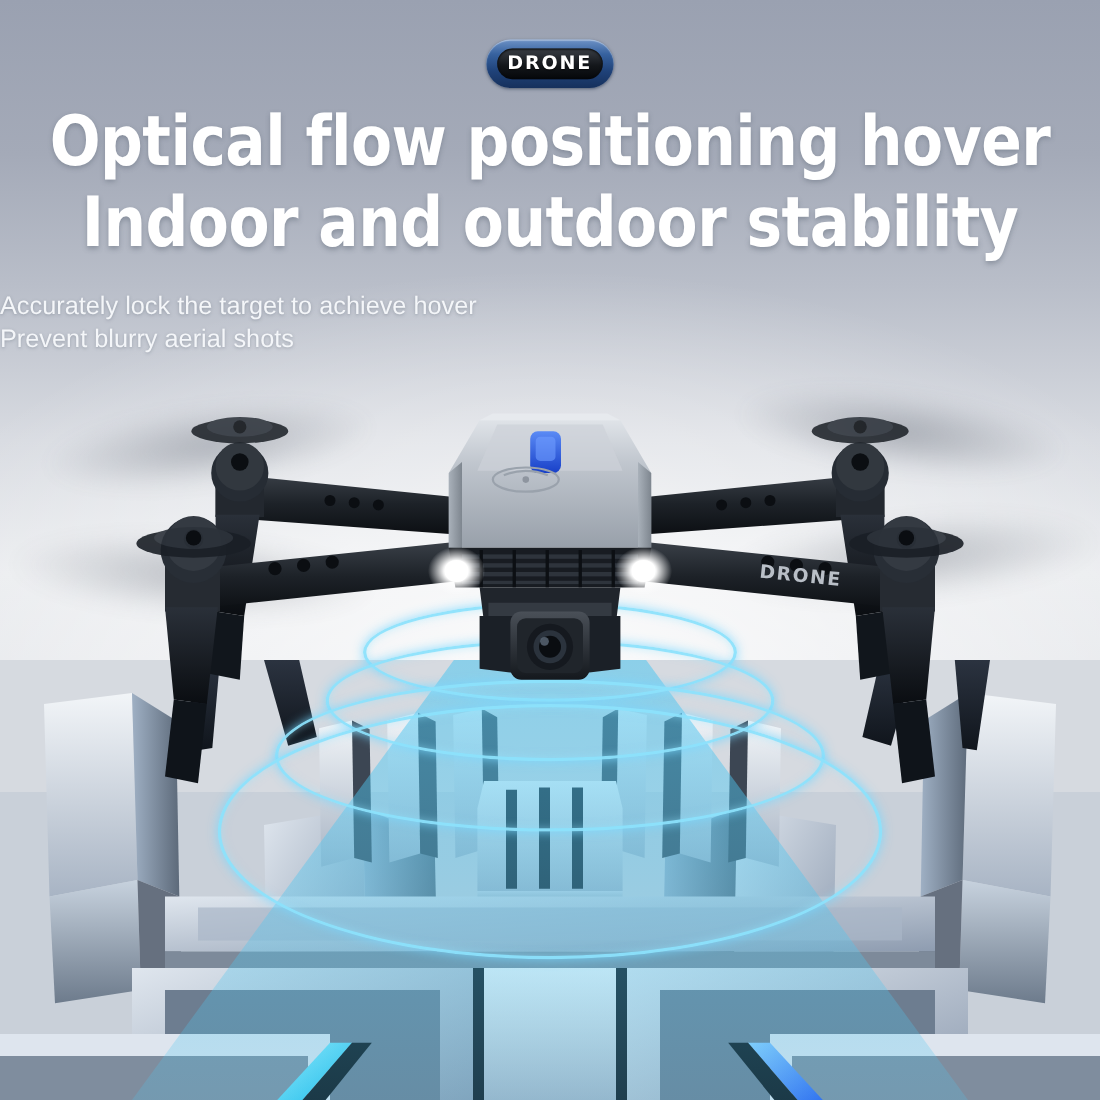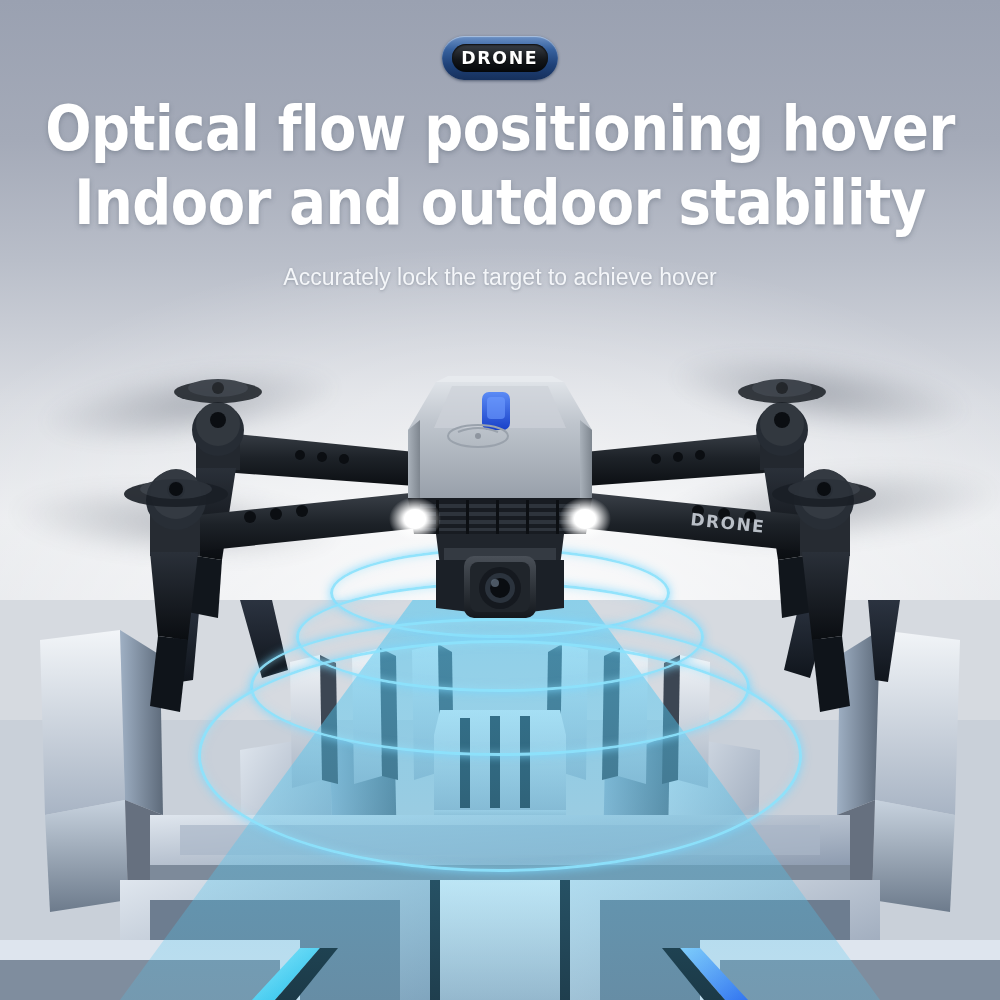--- a/index.html
+++ b/index.html
@@ -38,21 +38,21 @@
   .headline{
     position:absolute; left:0; right:0; top:92px; text-align:center;
     color:#ffffff; font-family:"DejaVu Sans Condensed","Liberation Sans", sans-serif;
     font-weight:bold; font-size:63px; line-height:74px; letter-spacing:-0.5px;
     transform:scaleX(0.96); transform-origin:center top;
     text-shadow:0 2px 5px rgba(70,80,95,.35);
   }
   .headline .l2{ display:block; }
 
   .subhead{
-    position:absolute; left:0; right:0; top:262px; text-align:center;
+    position:absolute; left:0; right:0; top:262px; text-align:left;
     color:#f4f6f9; font-size:23px; line-height:30px; font-weight:normal;
     text-shadow:0 1px 3px rgba(70,80,95,.35);
   }
 
   
   .propdisc{ position:absolute; border-radius:50%; filter:blur(9px); opacity:.40; }
   .pd1{ left:40px; top:370px; width:300px; height:70px; background:radial-gradient(ellipse at 50% 50%, rgba(70,78,92,.85), rgba(120,128,142,0) 72%); transform:rotate(-7deg); }
   .pd2{ left:10px; top:487px; width:330px; height:72px; background:radial-gradient(ellipse at 50% 50%, rgba(70,78,92,.8), rgba(120,128,142,0) 72%); transform:rotate(4deg); }
   .pd3{ right:30px; top:358px; width:300px; height:70px; background:radial-gradient(ellipse at 50% 50%, rgba(60,68,82,.85), rgba(120,128,142,0) 72%); transform:rotate(7deg); }
   .pd4{ right:0px; top:470px; width:340px; height:74px; background:radial-gradient(ellipse at 50% 50%, rgba(70,78,92,.8), rgba(120,128,142,0) 72%); transform:rotate(-5deg); }
@@ -358,15 +358,16 @@
     </div>
   </div>
 
   <div class="headline">
     <span>Optical flow positioning hover</span>
     <span class="l2">Indoor and outdoor stability</span>
   </div>
 
   <div class="subhead">
     <div>Accurately lock the target to achieve hover</div>
+    <div>Prevent blurry aerial shots</div>
   </div>
 
 </div>
 
 </body></html>

